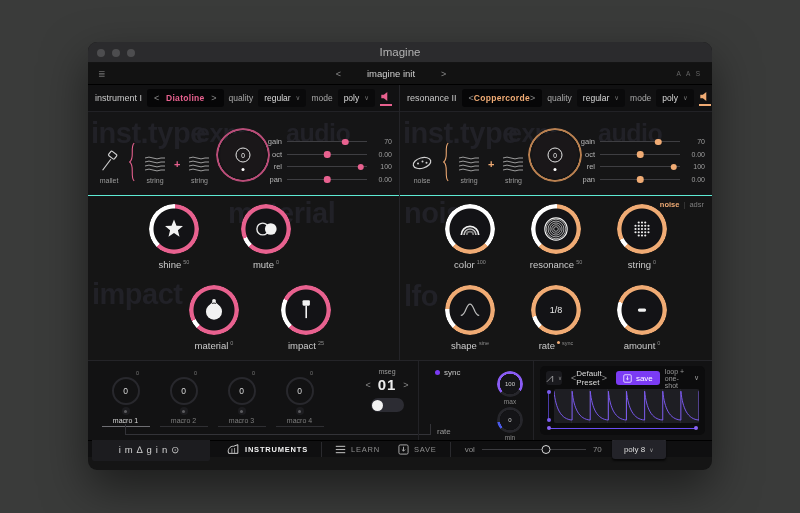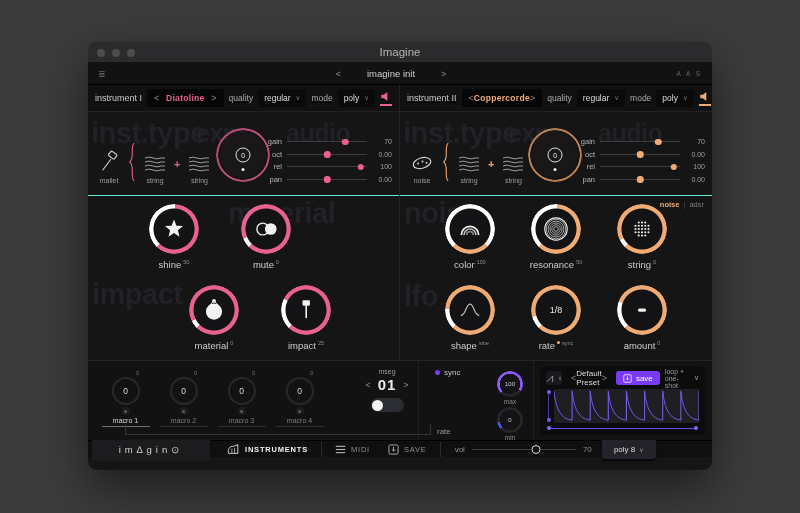--- a/index.html
+++ b/index.html
@@ -11,21 +11,21 @@
   .lights { position:absolute; left:9px; top:7px; display:flex; gap:7px; }
   .light { width:8px; height:8px; border-radius:50%; background:#4d4d4f; }
   .wtitle { font-size:11.5px; color:#b2b2b2; }
   
   .navbar { height:22px; background:#121212; border-bottom:1px solid #000; display:flex; align-items:center; padding:0 10px; }
   .navmid { flex:1; display:flex; justify-content:center; align-items:center; gap:26px; font-size:9.5px; color:#cfcfcf; }
   .chev { color:#8a8a8a; font-size:9px; cursor:default; }
   .brand { font-size:6.5px; letter-spacing:2px; color:#676767; }
   .hamb { color:#6b6b6b; font-size:9px; }
   
-  .columns { height:275px; display:flex;text-decoration:underline; }
+  .columns { height:275px; display:flex; }
   .col { width:50%; display:flex; flex-direction:column; position:relative; }
   .col1 { border-right:1px solid #242428; }
   
   .ihead { height:27px; background:#111112; border-bottom:1px solid #222226; display:flex; align-items:center; gap:5px; padding:0 7px; }
   .ihead .ilabel { font-size:9px; color:#c9c9c9; white-space:nowrap; }
   .pselect { width:102px; height:18px; background:#060607; border-radius:3px; display:flex; align-items:center; justify-content:space-between; padding:0 7px; }
   .pname { font-size:8.5px; font-weight:bold; letter-spacing:.3px; }
   .col1 .pname { color:var(--pink); } .col2 .pname { color:var(--orange); }
   .slabel { font-size:8.5px; color:#a8a8a8; }
   .dd { height:18px; background:#0a0a0b; border-radius:3px; display:flex; align-items:center; gap:5px; padding:0 6px; font-size:8.5px; color:#dcdcdc; }
@@ -340,21 +340,21 @@
               </div>
             </div>
             <div class="klab"><span>impact</span><sup>25</sup></div>
           </div>
         </div>
       </div>
     </div>
 
     <div class="col col2">
       <div class="ihead">
-        <span class="ilabel">instrument II</span>
+        <span class="ilabel">resonance II</span>
         <div class="pselect">
           <span class="chev">&lt;</span>
           <span class="pname">Coppercorde</span>
           <span class="chev">&gt;</span>
         </div>
         <span class="slabel">quality</span>
         <div class="dd">
           <span>regular</span>
           <span class="caret">∨</span>
         </div>
@@ -681,21 +681,21 @@
     </div>
     <div class="tbsep"></div>
     <div class="tbtab">
       <svg width="11" height="9" viewBox="0 0 14 11">
         <g stroke="#b5b5b5" stroke-width="1.4">
             <line x1="1" y1="1.5" x2="13" y2="1.5"></line>
             <line x1="1" y1="5.5" x2="13" y2="5.5"></line>
             <line x1="1" y1="9.5" x2="13" y2="9.5"></line>
           </g>
       </svg>
-      <span>MIDI</span>
+      <span>LEARN</span>
     </div>
     <div class="tbtab">
       <svg width="11" height="11" viewBox="0 0 12 12">
         <rect x="1" y="1" width="10" height="10" rx="1.5" fill="none" stroke="#b5b5b5" stroke-width="1"></rect>
         <line x1="6" y1="3" x2="6" y2="7.5" stroke="#b5b5b5" stroke-width="1"></line>
         <polyline points="4.2,6 6,7.8 7.8,6" stroke="#b5b5b5" stroke-width="1" fill="none"></polyline>
       </svg>
       <span>SAVE</span>
     </div>
     <div class="tbsep"></div>

